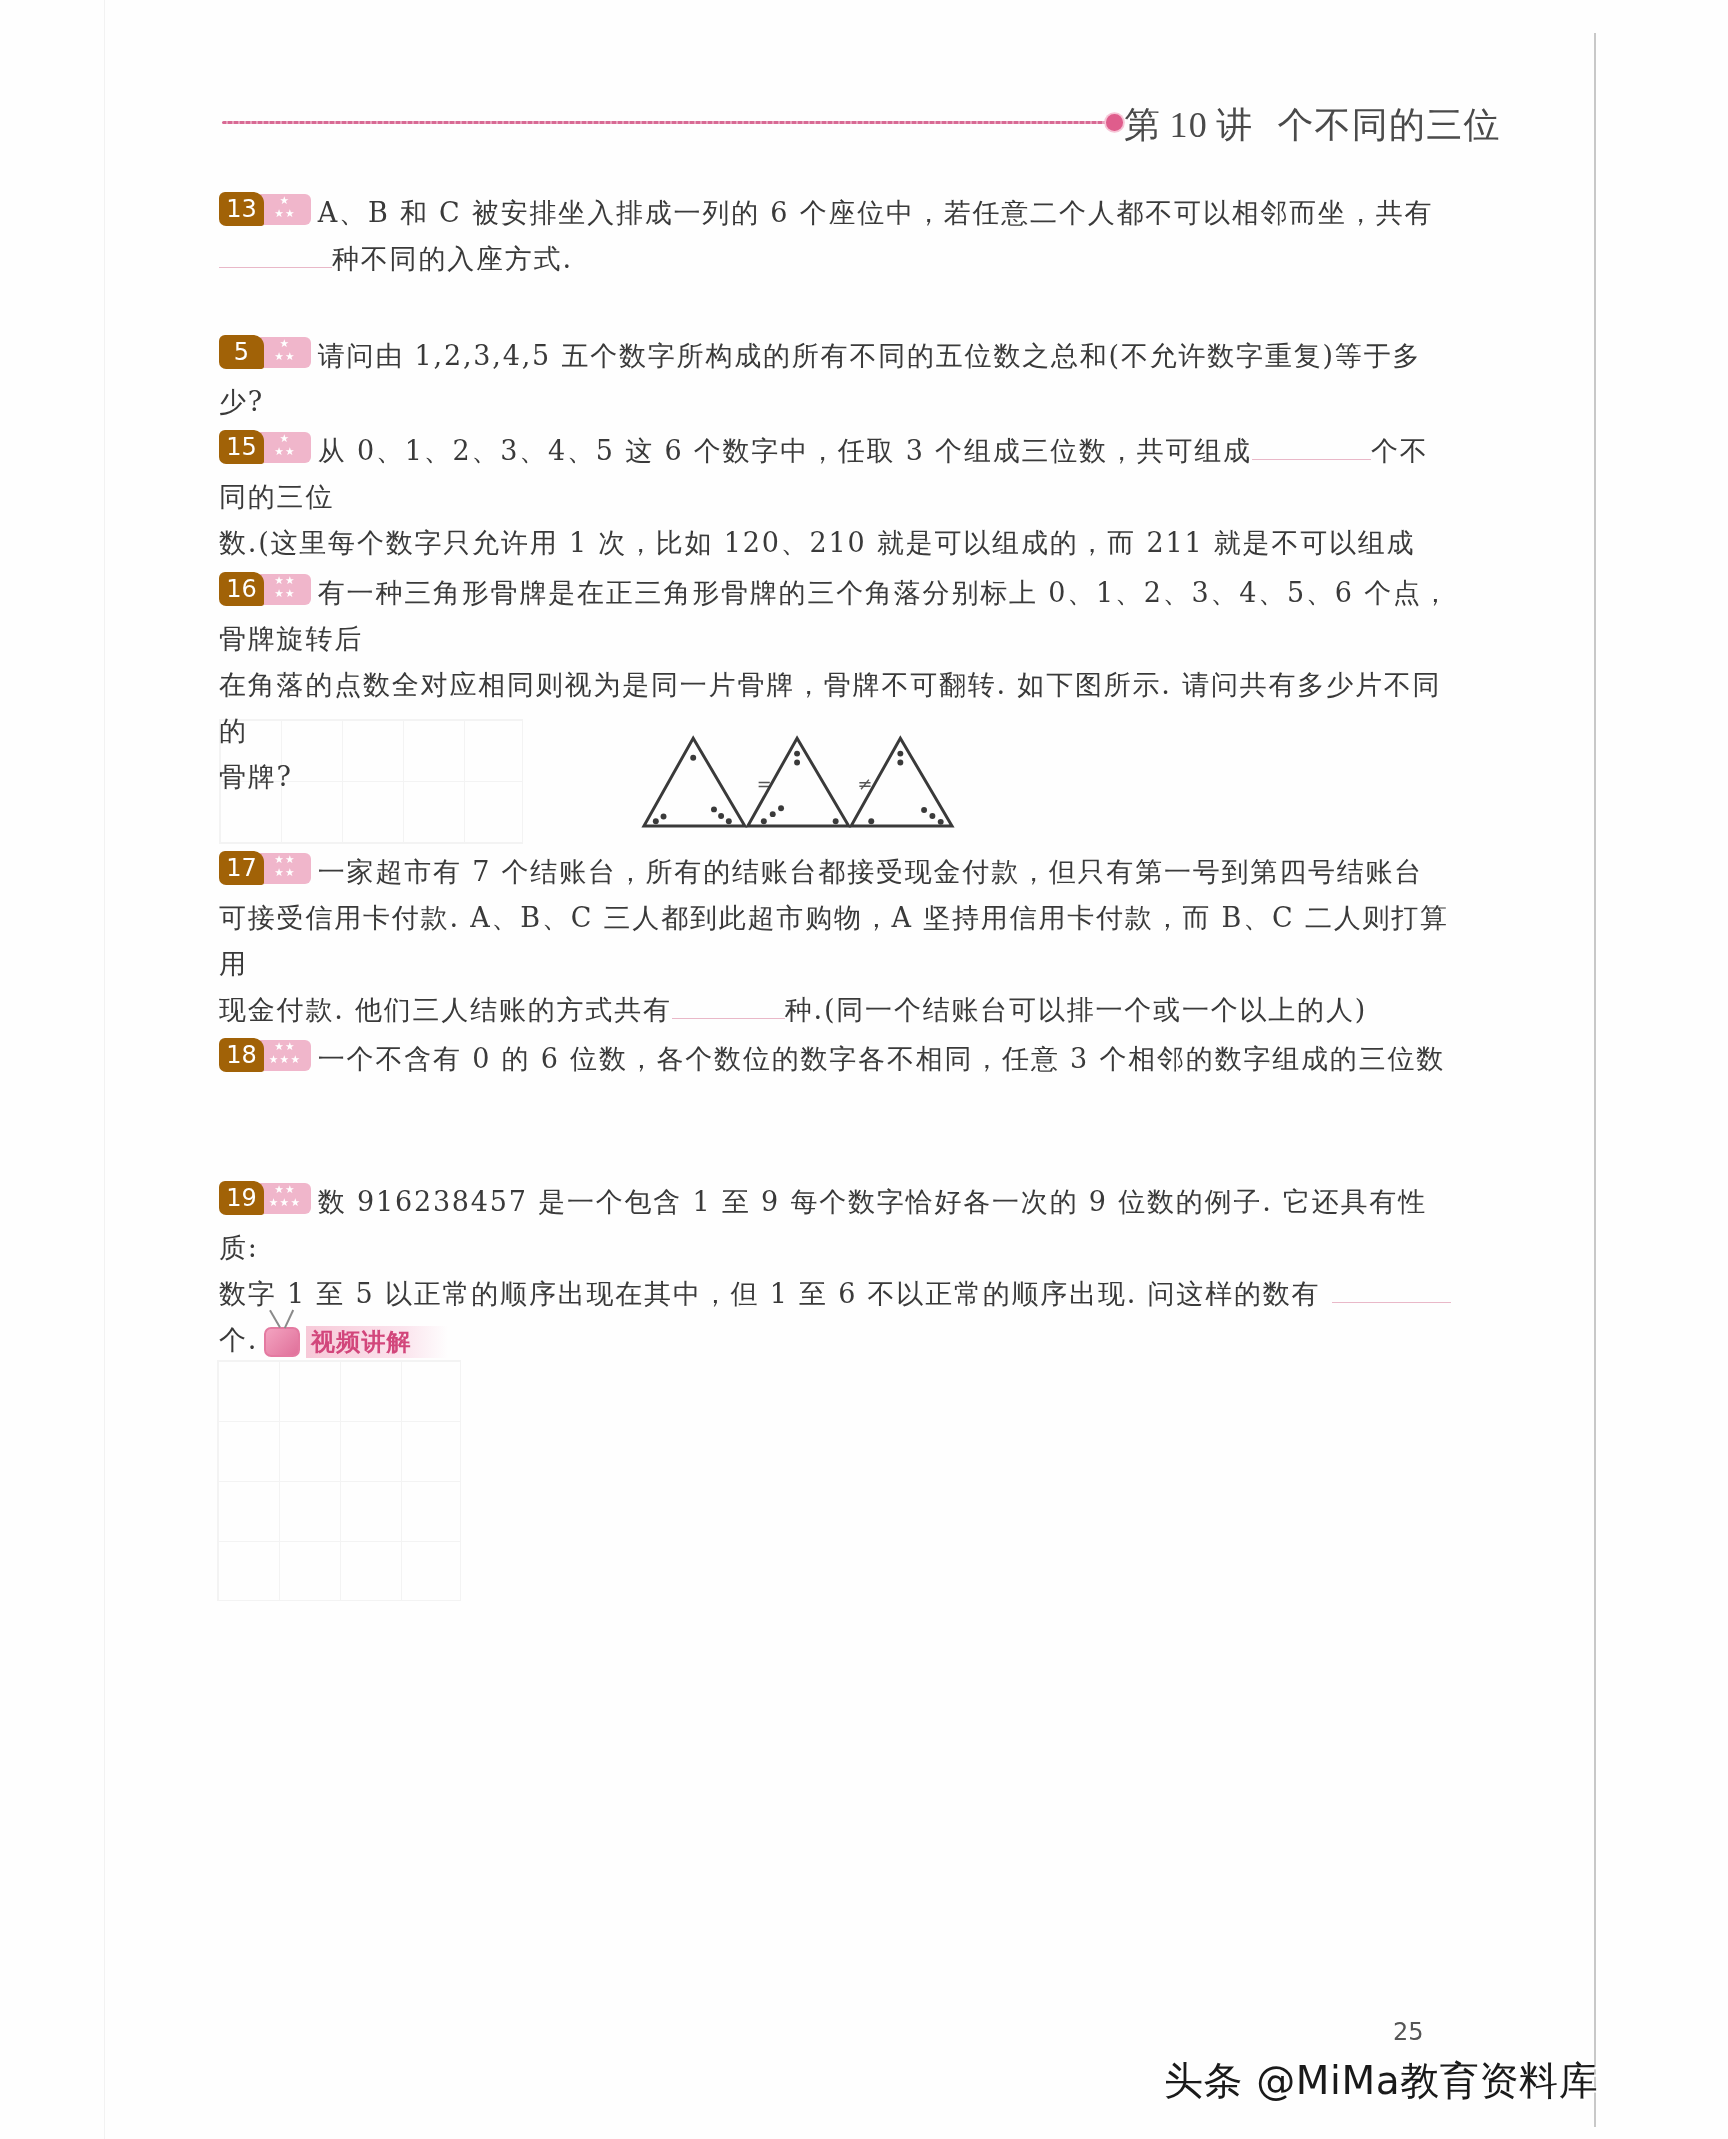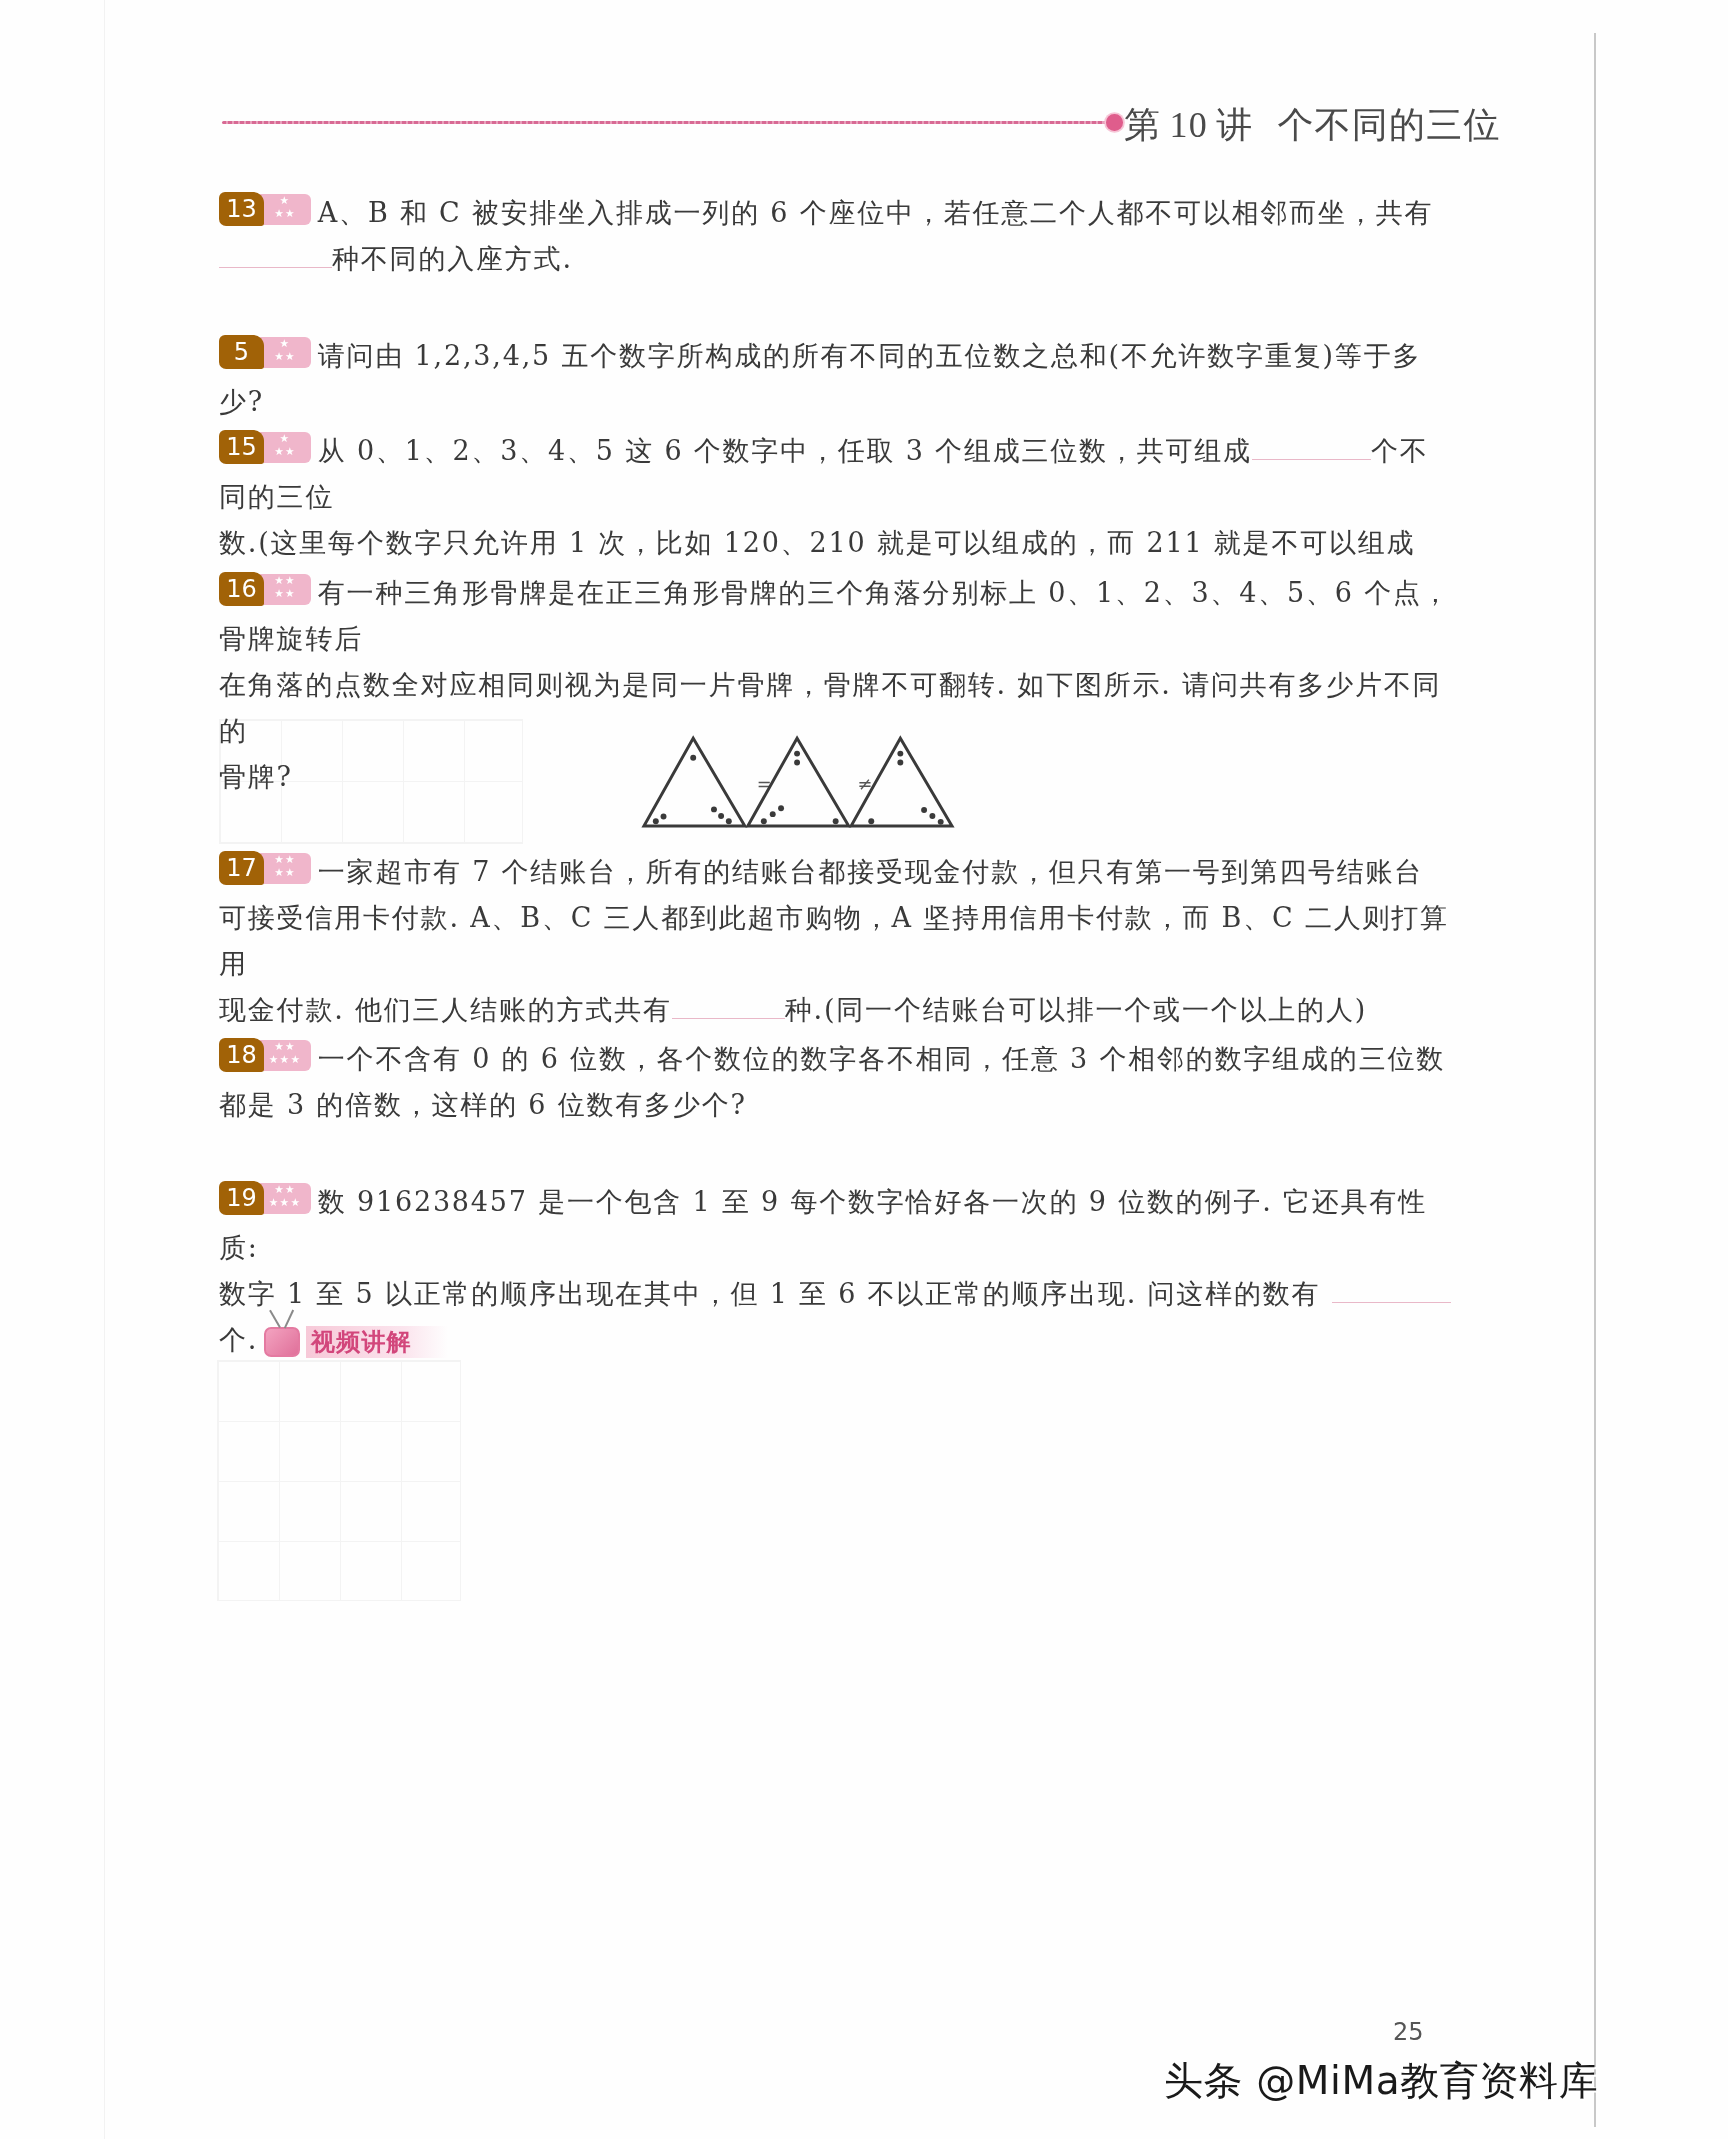--- a/index.html
+++ b/index.html
@@ -121,21 +121,20 @@
 </div>
 
 <div class="problem" style="top:840px;margin-top:9px;">
   <span class="badge"><span class="num">17</span><span class="stars">★★<br>★★</span></span><span>一家超市有 7 个结账台，所有的结账台都接受现金付款，但只有第一号到第四号结账台</span><br>
   <span>可接受信用卡付款. A、B、C 三人都到此超市购物，A 坚持用信用卡付款，而 B、C 二人则打算用</span><br>
   <span>现金付款. 他们三人结账的方式共有</span><span class="blank" style="width:113px;"></span><span>种.(同一个结账台可以排一个或一个以上的人)</span>
 </div>
 
 <div class="problem" style="top:1036px;">
   <span class="badge"><span class="num">18</span><span class="stars">★★<br>★★★</span></span><span>一个不含有 0 的 6 位数，各个数位的数字各不相同，任意 3 个相邻的数字组成的三位数</span><br>
-  <span>都是 3 的倍数，这样的 6 位数有多少个?</span>
 </div>
 
 <div class="problem" style="top:1179px;">
   <span class="badge"><span class="num">19</span><span class="stars">★★<br>★★★</span></span><span>数 916238457 是一个包含 1 至 9 每个数字恰好各一次的 9 位数的例子. 它还具有性质:</span><br>
   <span>数字 1 至 5 以正常的顺序出现在其中，但 1 至 6 不以正常的顺序出现. 问这样的数有</span><span class="blank" style="width:119px;margin-left:12px;"></span><br>
   <span>个.</span><span class="video-tag">
       <span class="tv-icon"></span>
       <span class="video-label">视频讲解</span>
     </span>
 </div>

